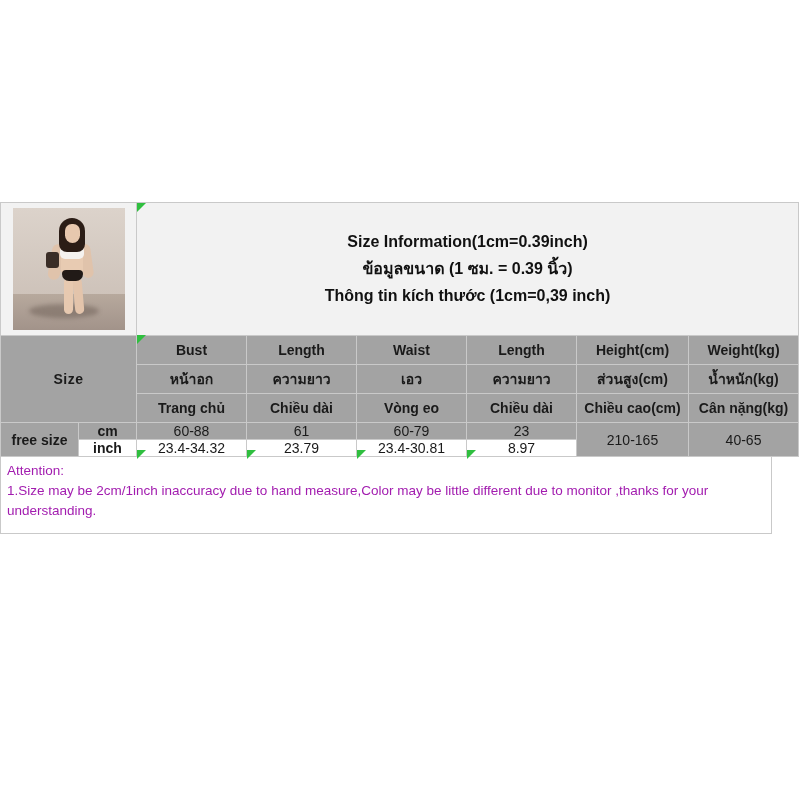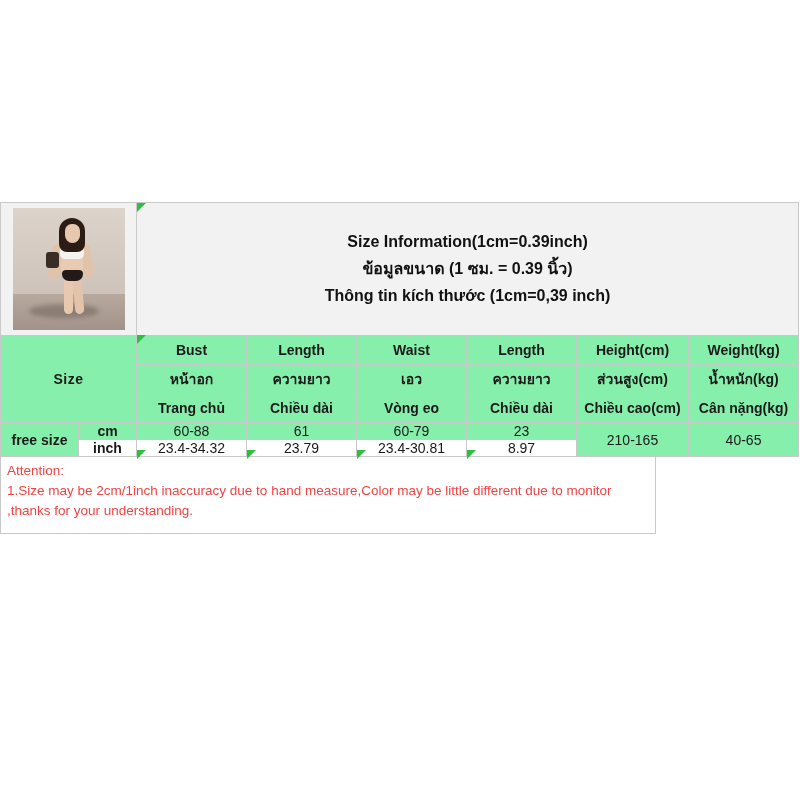--- a/index.html
+++ b/index.html
@@ -25,21 +25,21 @@
     width: 661px;
     table-layout: fixed;
   }
   table.size-table td {
     border: 1px solid #c9c9c9;
     padding: 0;
     text-align: center;
     vertical-align: middle;
     font-size: 14px;
     color: #1a1a1a;
-    background: #86efac;
+    background: #a3a3a3;
   }
   .photo-cell {
     width: 136px;
     height: 132px;
     padding: 0 !important;
     background: #f2f2f2 !important;
     position: relative;
   }
   .photo {
     position: absolute;
@@ -161,30 +161,30 @@
   .unit {
     font-weight: bold;
     font-size: 13px;
   }
   .val {
     font-size: 13.5px;
   }
   .white { background: #ffffff !important; }
 
   .attention {
-    width: 656px;
+    width: 772px;
     box-sizing: border-box;
     border-left: 1px solid #c9c9c9;
     border-right: 1px solid #c9c9c9;
     border-bottom: 1px solid #c9c9c9;
     background: #ffffff;
     padding: 4px 6px 12px 6px;
     font-size: 13.5px;
     line-height: 20px;
-    color: #ef4444;
+    color: #a21caf;
   }
   .attention div { white-space: normal; }
 
   .marker {
     position: absolute;
     width: 0; height: 0;
     border-left: 9px solid #2fbf3f;
     border-bottom: 9px solid transparent;
     pointer-events: none;
   }

